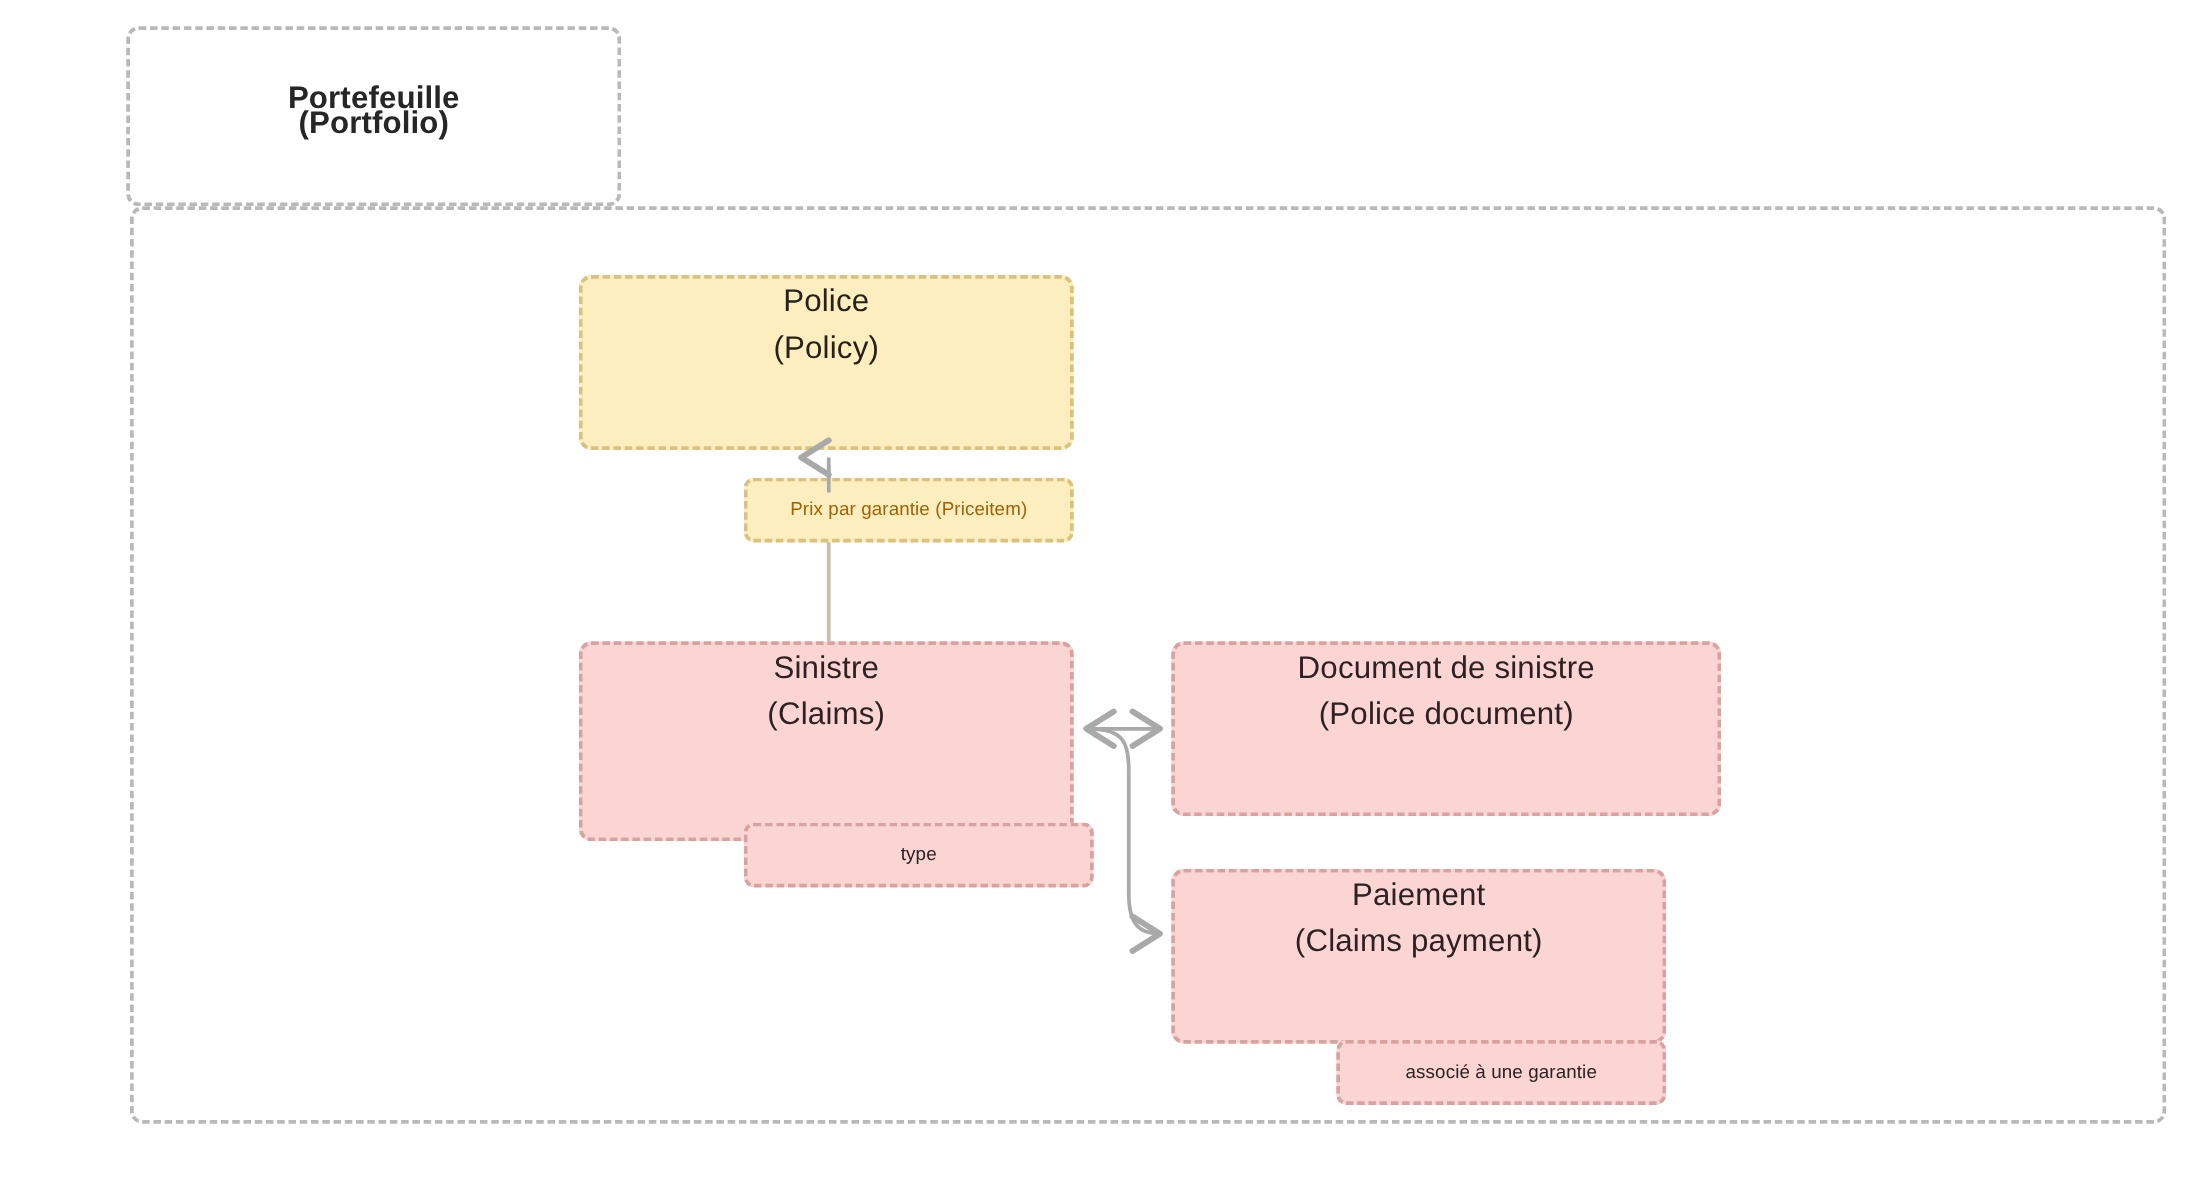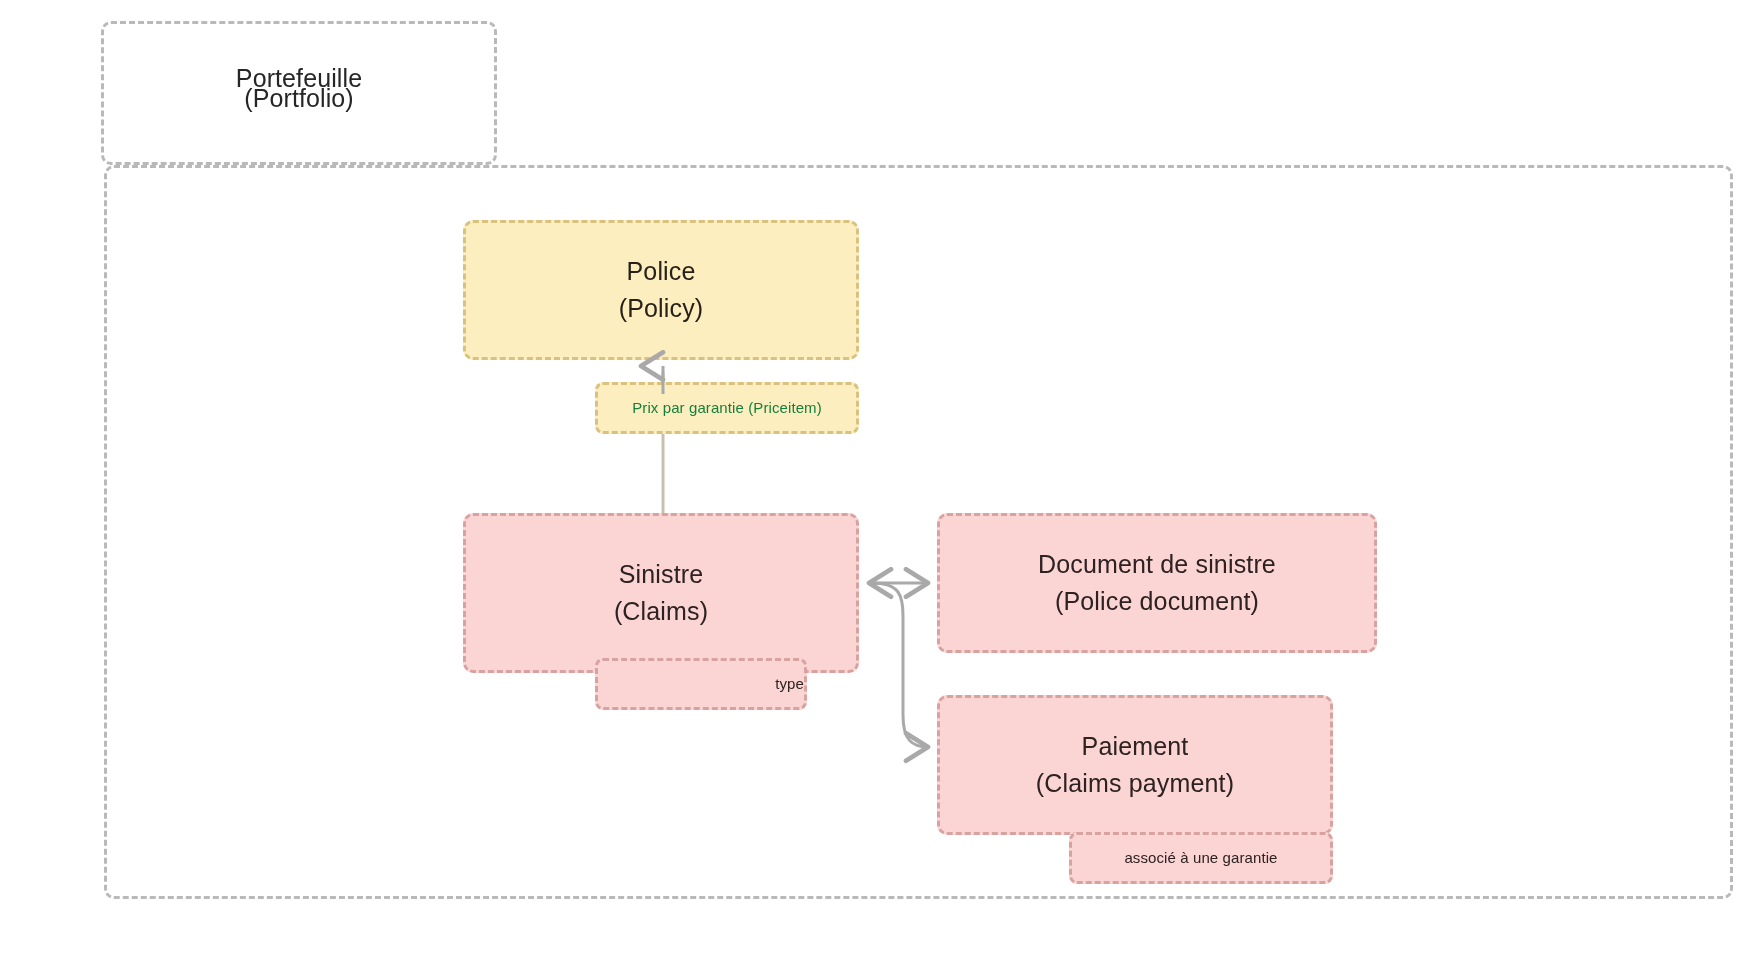--- a/index.html
+++ b/index.html
@@ -20,20 +20,21 @@
     overflow: hidden;
   }
 
   
   .group-frame {
     position: absolute;
     border: 3px dashed #b9b9b9;
     border-radius: 10px;
     background: transparent;
     box-sizing: border-box;
+    font-weight: bold;
   }
 
   #group-portfolio {
     left: 101px;
     top: 21px;
     width: 396px;
     height: 144px;
   }
 
   #group-outer {
@@ -59,21 +60,20 @@
   }
 
   
   .entity {
     position: absolute;
     box-sizing: border-box;
     border-radius: 10px;
     display: flex;
     flex-direction: column;
     align-items: center;
-    justify-content: center;
     text-align: center;
     z-index: 5;
   }
 
   .entity .line {
     display: block;
     font-size: 25px;
     line-height: 37px;
     letter-spacing: 0.15px;
     color: #2b2020;
@@ -104,34 +104,34 @@
   }
   .attr .atext {
     font-size: 15px;
     line-height: 20px;
     letter-spacing: 0.1px;
   }
   .attr.yellow {
     background: #fdeebf;
     border: 3px dashed #d9c17f;
   }
-  .attr.yellow .atext { color: #15803d; }
+  .attr.yellow .atext { color: #a16207; }
   .attr.pink {
     background: #fbd5d3;
     border: 3px dashed #d8a2a0;
   }
   .attr.pink .atext { color: #2d2121; }
 
   
   #entity-police      { left: 463px; top: 220px;  width: 396px; height: 140px; }
   #attr-priceitem     { left: 595px; top: 382px;  width: 264px; height: 52px;  }
   #attr-conditions    { left: 595px; top: 431px;  width: 264px; height: 52px;  }
 
   #entity-sinistre    { left: 463px; top: 513px;  width: 396px; height: 160px; }
-  #attr-type          { left: 595px; top: 658px;  width: 212px; height: 52px; justify-content: flex-end;  }
+  #attr-type          { left: 595px; top: 658px;  width: 280px; height: 52px;  }
 
   #entity-claimsdoc   { left: 937px; top: 513px;  width: 440px; height: 140px; }
 
   #entity-paiement    { left: 937px; top: 675px;  width: 396px; height: 140px; margin-top: 20px; }
   #attr-garantie      { left: 1069px; top: 832px; width: 264px; height: 52px;  }
 
   
   #connectors {
     position: absolute;
     left: 0; top: 0;

